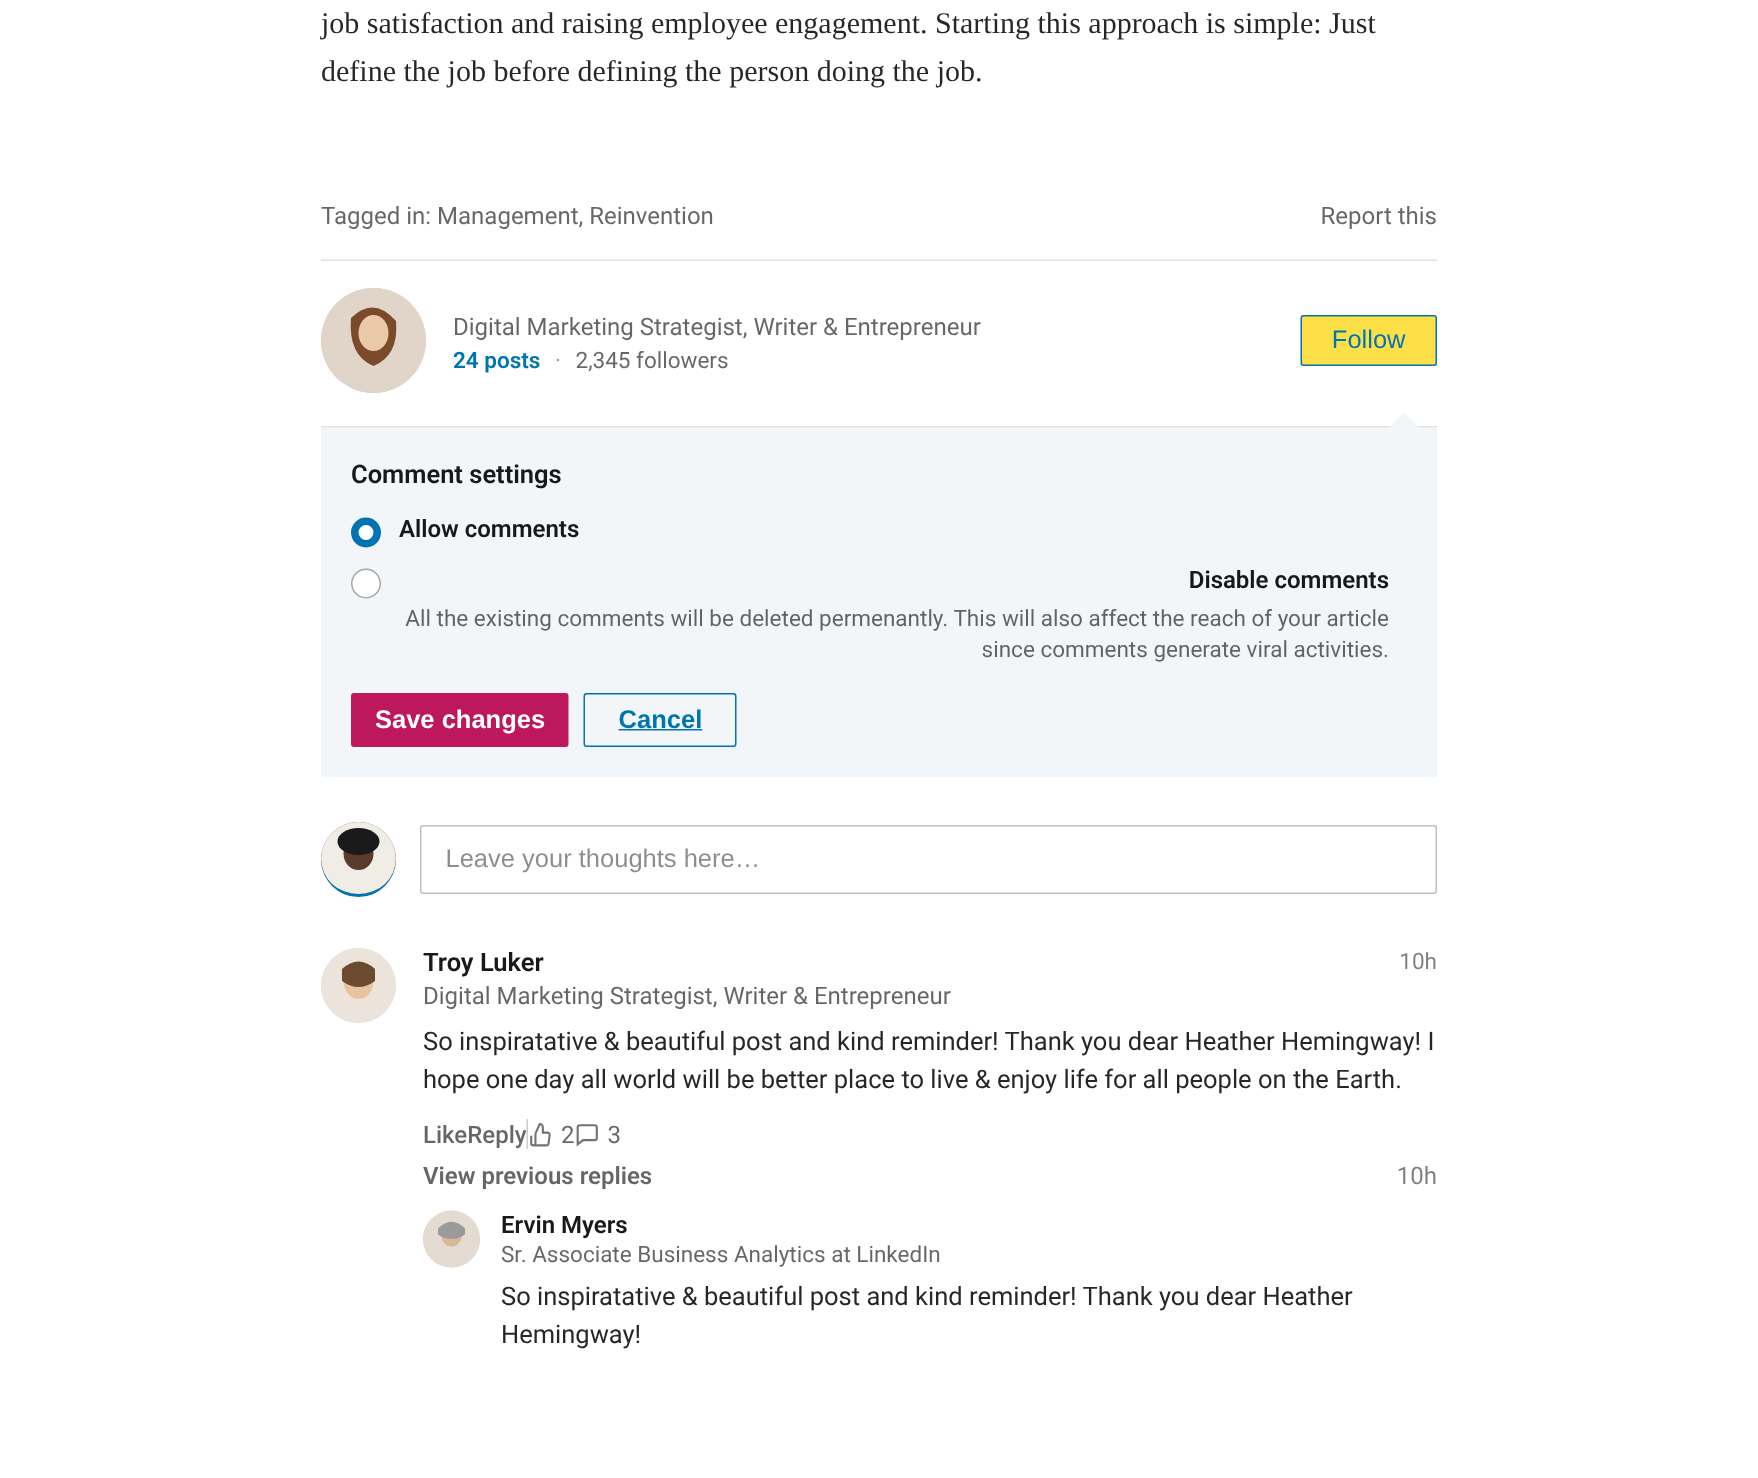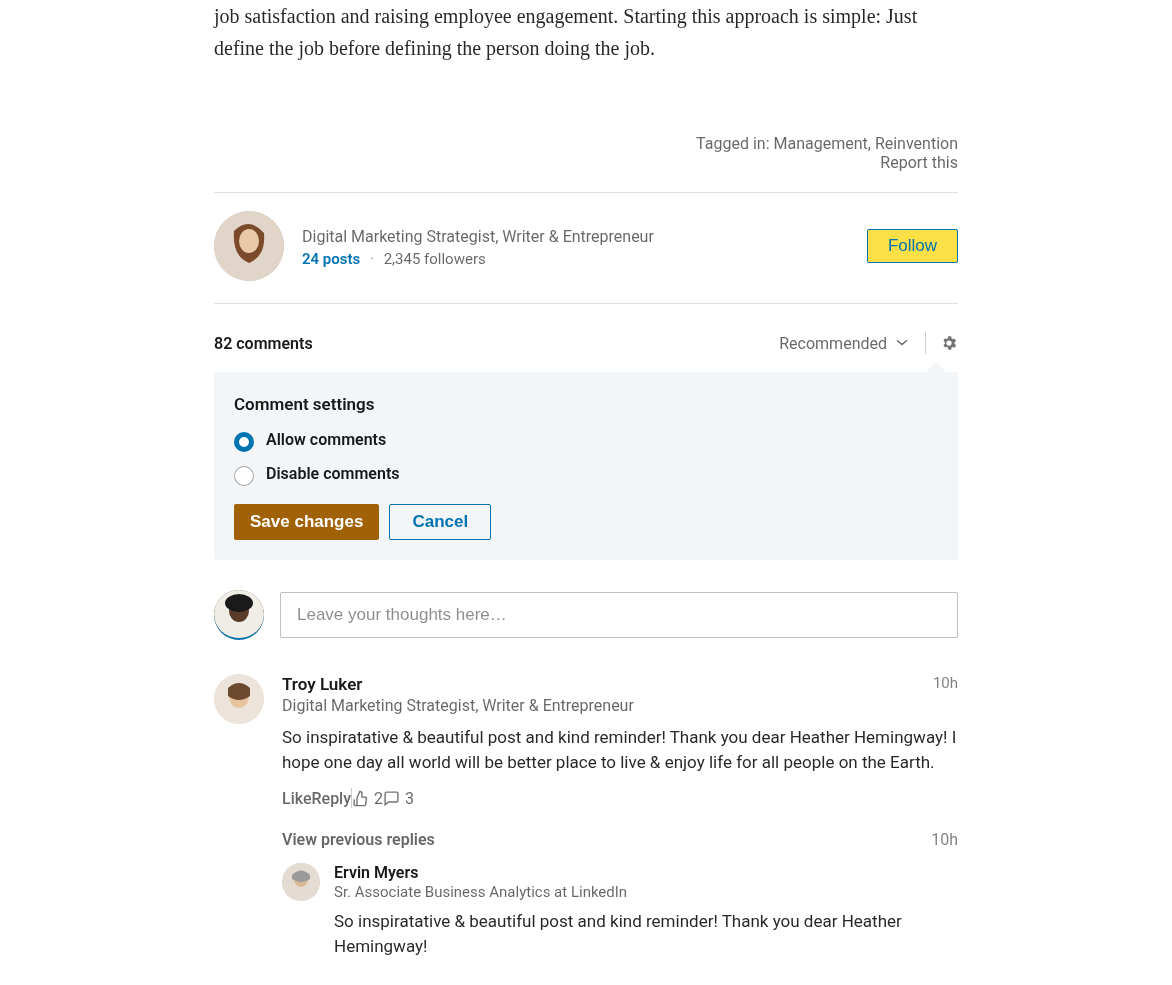--- a/index.html
+++ b/index.html
@@ -11,25 +11,24 @@
   }
   .container { width: 744px; margin: 0 auto; padding-top: 0; }
   .article-tail {
     font-family: Georgia, "Times New Roman", serif;
     font-size: 20px;
     line-height: 1.6;
     color: rgba(0,0,0,0.85);
     margin-bottom: 70px;
   }
   .meta-row {
-    display: flex; justify-content: space-between; align-items: flex-end;
+    display: flex; justify-content: space-between; align-items: flex-start;
     font-size: 16px; color: rgba(0,0,0,0.6);
     border-bottom: 1px solid rgba(0,0,0,0.12);
     padding-bottom: 20px;
-    flex-direction: column;
   }
   .meta-row a { color: rgba(0,0,0,0.6); text-decoration: none; }
   .author-card {
     display: flex; align-items: center;
     padding: 18px 0 22px 0;
     border-bottom: 1px solid rgba(0,0,0,0.12);
   }
   .avatar {
     width: 70px; height: 70px; border-radius: 50%;
     background: #d0c4b8; flex-shrink: 0;
@@ -78,28 +77,28 @@
     width: 20px; height: 20px; border-radius: 50%;
     border: 1px solid rgba(0,0,0,0.35); flex-shrink: 0;
     display: flex; align-items: center; justify-content: center;
     margin-right: 12px; background: #fff; margin-top: 2px;
   }
   .radio-outer.selected { border: 5px solid #0073b1; }
   .radio-label { font-weight: 600; font-size: 16px; }
   .radio-desc { font-size: 15px; color: rgba(0,0,0,0.6); margin-top: 6px; line-height: 1.4; max-width: 660px; }
   .panel-actions { margin-top: 18px; display: flex; gap: 10px; }
   .btn-primary {
-    background: #a16207; color: #fff; border: none;
+    background: #be185d; color: #fff; border: none;
     font-size: 17px; font-weight: 600; padding: 8px 16px;
     border-radius: 2px; cursor: pointer;
   }
   .btn-secondary {
     background: #f3f6f8; color: #0073b1; border: 1px solid #0073b1;
     font-size: 17px; font-weight: 600; padding: 0 22px;
-    border-radius: 2px; cursor: pointer;
+    border-radius: 2px; cursor: pointer; text-decoration: underline;
   }
   .compose-row {
     display: flex; align-items: center; margin-top: 30px; gap: 16px;
   }
   .avatar-sm {
     width: 50px; height: 50px; border-radius: 50%;
     background: #6b5a4a; flex-shrink: 0; overflow: hidden;
     display:flex;align-items:center;justify-content:center;
     border-bottom: 2px solid #0073b1;
   }
@@ -122,21 +121,21 @@
   .comment-text { font-size: 17px; color: rgba(0,0,0,0.85); margin-top: 10px; line-height: 1.45; }
   .comment-actions {
     display: flex; align-items: center; 
     margin-top: 14px; color: rgba(0,0,0,0.6); font-size: 16px;
   }
   .comment-actions .act { cursor: pointer; font-weight: 500; }
   .vbar { width: 1px; height: 20px; background: rgba(0,0,0,0.2); }
   .count-item { display: flex; align-items: center; gap: 5px; }
   .replies-bar {
     display:flex; justify-content: space-between;
-    margin-top: 22px; color: rgba(0,0,0,0.6); font-weight: 600; font-size: 16px;
+    margin-top: 8px; color: rgba(0,0,0,0.6); font-weight: 600; font-size: 16px;
   }
   .replies-bar .time { font-weight: 400; color: rgba(0,0,0,0.5); }
   .reply {
     display:flex; gap: 14px; margin-top: 14px;
   }
   .avatar-xs {
     width: 38px; height: 38px; border-radius: 50%;
     background: #d8d0c6; flex-shrink: 0; overflow:hidden;
     display:flex;align-items:center;justify-content:center;
   }
@@ -173,52 +172,36 @@
       <div class="author-headline">Digital Marketing Strategist, Writer &amp; Entrepreneur</div>
       <div class="author-stats">
         <span class="posts">24 posts</span>
         <span class="sep">·</span>
         <span class="followers">2,345 followers</span>
       </div>
     </div>
     <button class="follow-btn">Follow</button>
   </div>
 
-  <div class="comments-header">
-    <div class="comments-count">82 comments</div>
-    <div class="sort-row">
-      <span class="sort-label">Recommended</span>
-      <span>
-        <svg width="18" height="18" viewBox="0 0 24 24">
-            <path d="M6 9l6 5 6-5" stroke="rgba(0,0,0,0.6)" stroke-width="2" fill="none" stroke-linecap="round"></path>
-          </svg>
-      </span>
-      <div class="divider-v"></div>
-      <span class="gear">
-        <svg width="18" height="18" viewBox="0 0 24 24" fill="rgba(0,0,0,0.55)">
-            <path d="M19.4 13a7.5 7.5 0 000-2l2-1.6-2-3.4-2.4.9a7.5 7.5 0 00-1.7-1L15 3h-4l-.3 2.6a7.5 7.5 0 00-1.7 1l-2.4-.9-2 3.4L6.6 11a7.5 7.5 0 000 2l-2 1.6 2 3.4 2.4-.9a7.5 7.5 0 001.7 1L11 21h4l.3-2.6a7.5 7.5 0 001.7-1l2.4.9 2-3.4zM12 15.5A3.5 3.5 0 1115.5 12 3.5 3.5 0 0112 15.5z"></path>
-          </svg>
-      </span>
-    </div>
-  </div>
 
   <div class="settings-panel">
     <div class="settings-title">Comment settings</div>
 
     <div class="radio-row">
       <div class="radio-outer selected"></div>
       <div>
         <div class="radio-label">Allow comments</div>
       </div>
     </div>
 
     <div class="radio-row">
       <div class="radio-outer"></div>
       <div>
         <div class="radio-label">Disable comments</div>
+        <div class="radio-desc">All the existing comments will be deleted permenantly. This will also affect the reach of your article since comments generate viral activities.</div>
       </div>
     </div>
 
     <div class="panel-actions">
       <button class="btn-primary">Save changes</button>
       <button class="btn-secondary">Cancel</button>
     </div>
   </div>
 
   <div class="compose-row">

